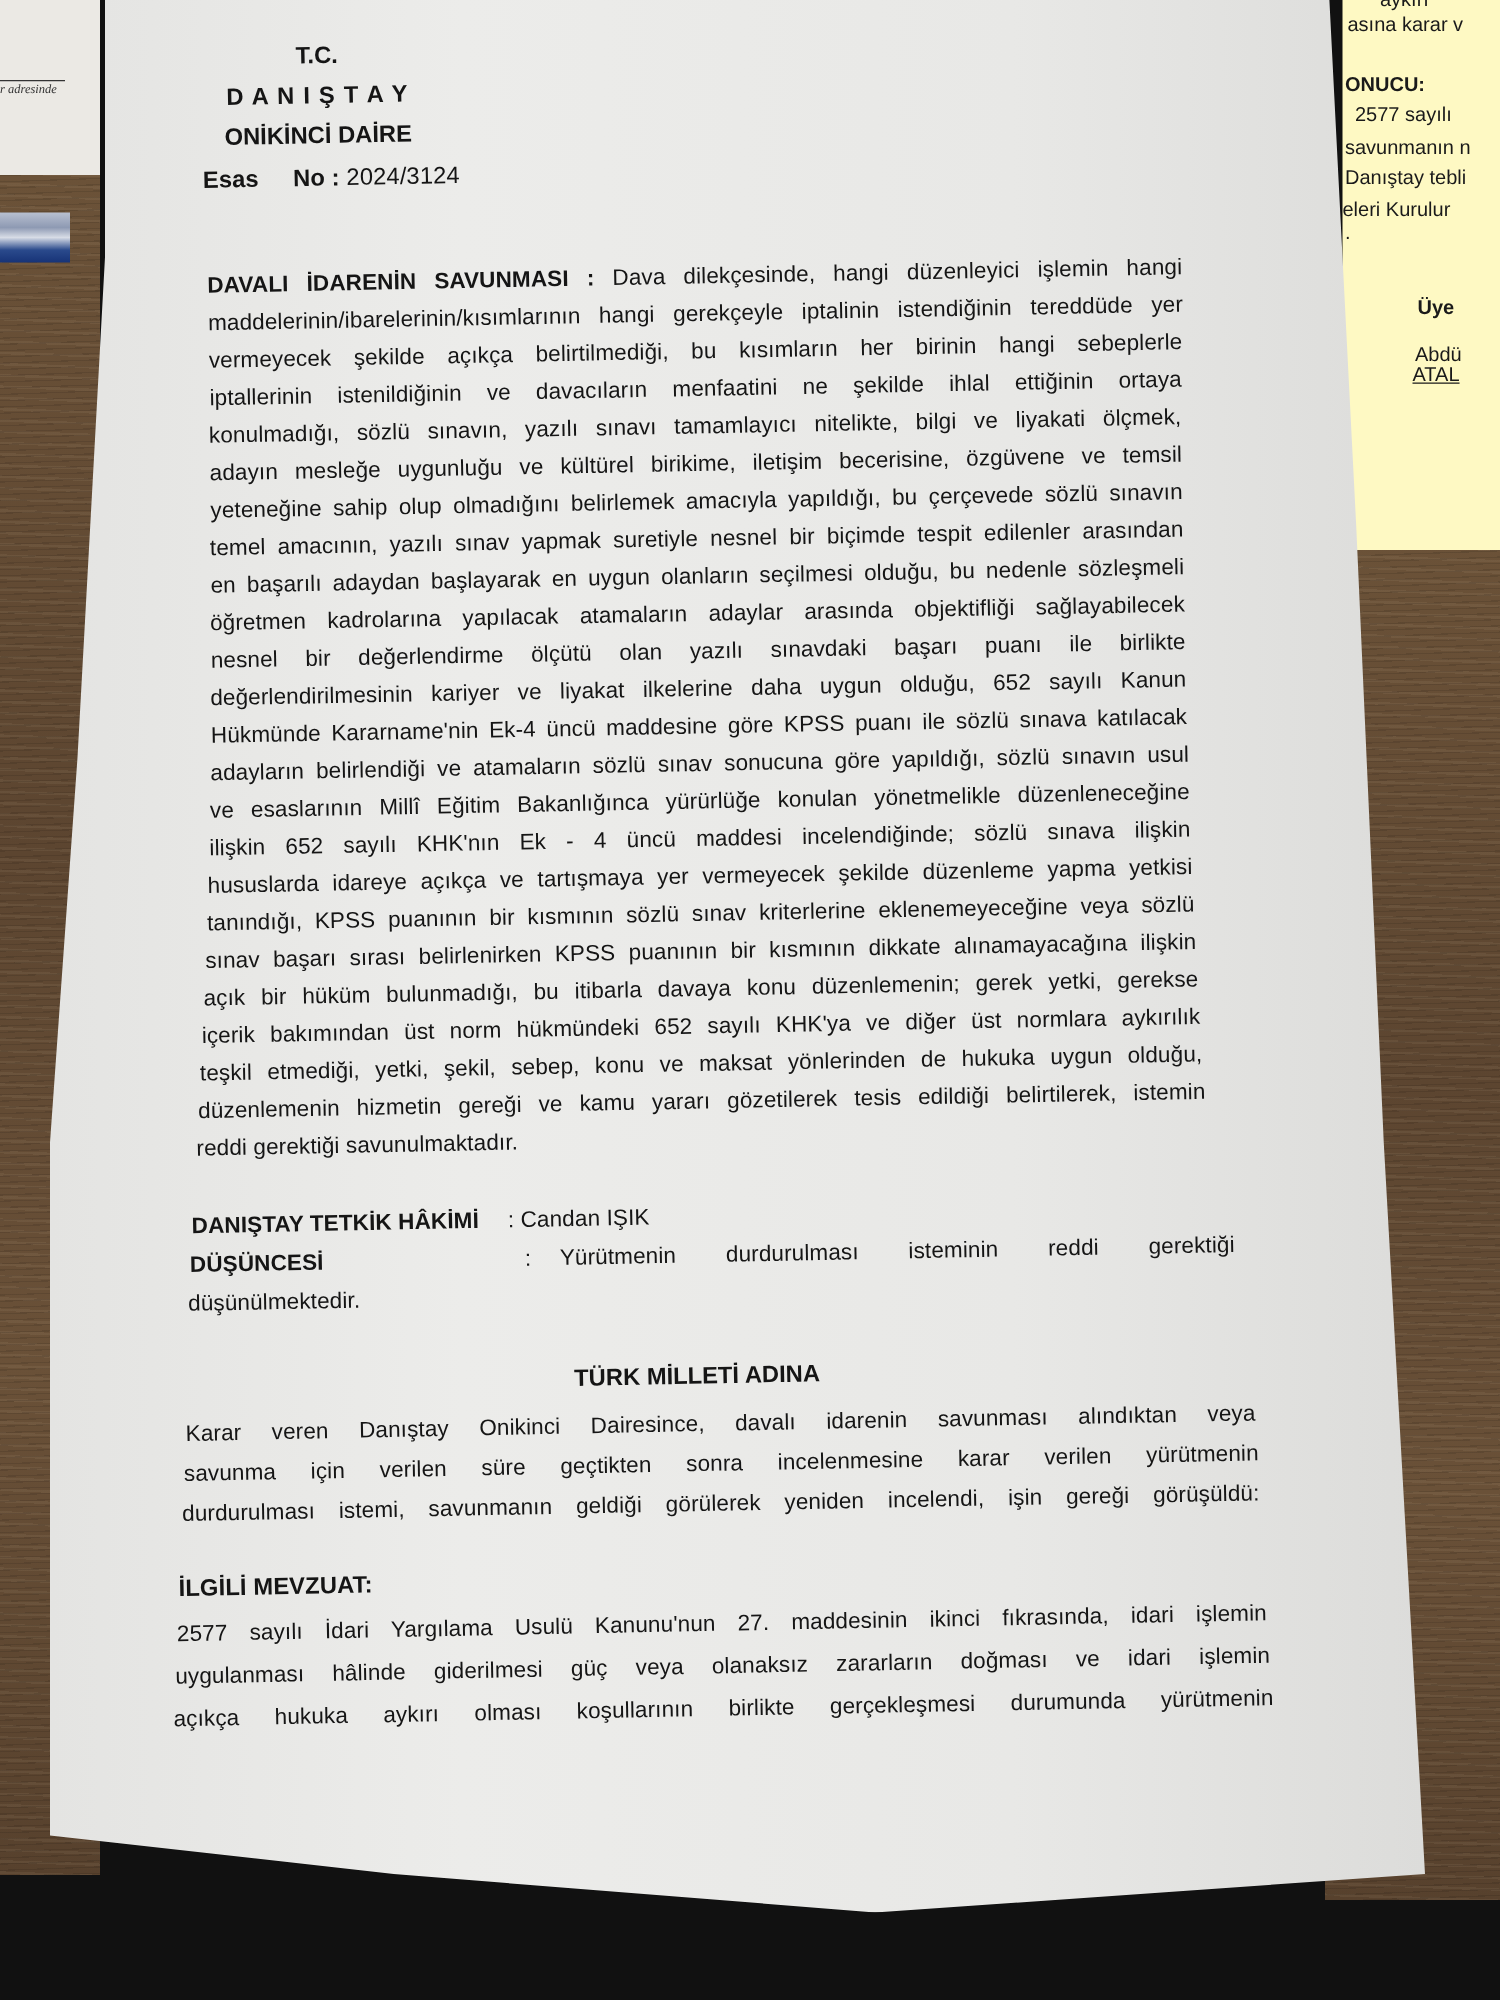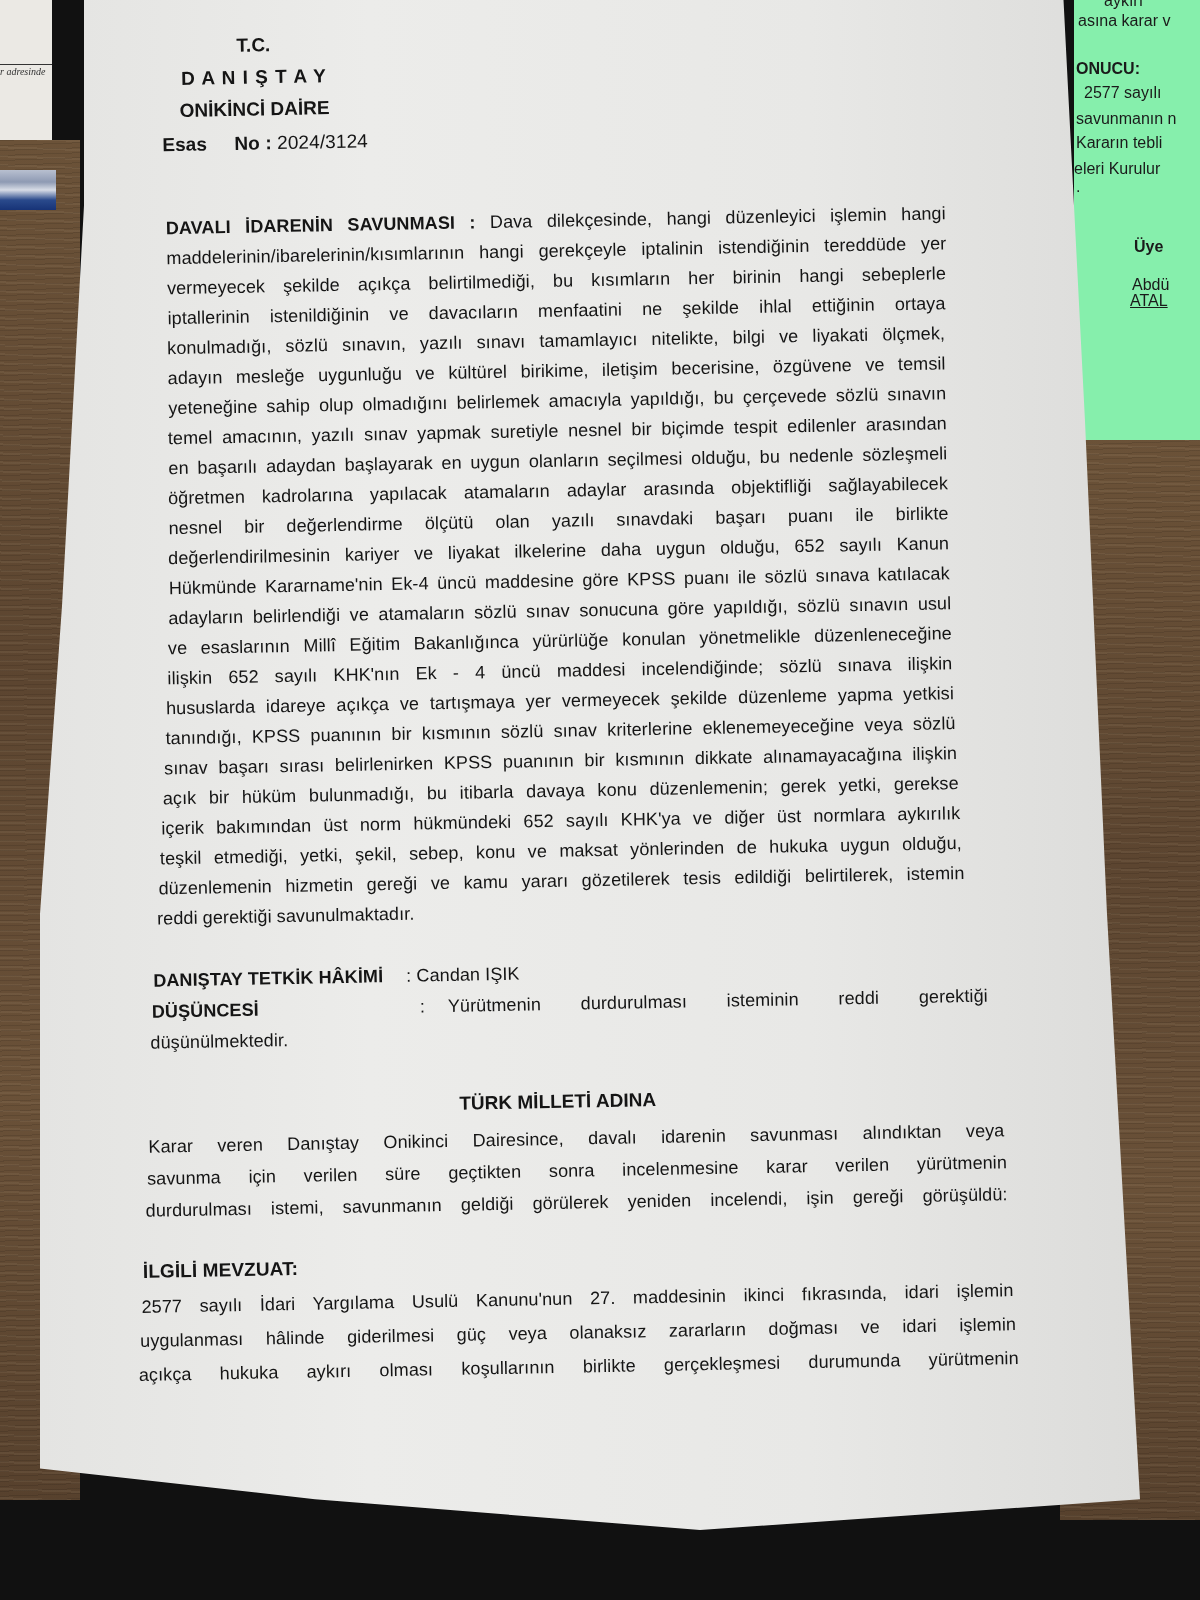--- a/index.html
+++ b/index.html
@@ -11,32 +11,32 @@
   .wood {
     position:absolute;
     background:
       repeating-linear-gradient(178deg, rgba(0,0,0,0.10) 0px, rgba(0,0,0,0.10) 1px, transparent 1px, transparent 5px),
       repeating-linear-gradient(182deg, rgba(255,235,200,0.06) 0px, rgba(255,235,200,0.06) 2px, transparent 2px, transparent 9px),
       linear-gradient(180deg, #6b5238 0%, #5c4530 40%, #6a5138 70%, #57412d 100%);
   }
   #wood-left { left:0; top:140px; width:80px; height:1360px; }
   #wood-right { right:0; top:430px; width:140px; height:1090px; }
   #paper-left {
-    position:absolute; left:0; top:0; width:52px; height:140px;
+    position:absolute; left:0; top:0; width:80px; height:140px;
     background:#ebe9e4;
   }
   #paper-left .rule { position:absolute; left:0; top:64px; width:52px; height:1px; background:#333; }
   #paper-left .txt { position:absolute; left:0; top:66px; font-family:"Liberation Serif", serif; font-style:italic; font-size:10px; color:#333; white-space:nowrap; }
   #blue-strip {
     position:absolute; left:0; top:170px; width:56px; height:40px;
     background:linear-gradient(180deg,#b8c0d0 0%, #8e9ab3 30%, #d7dce6 50%, #2a4a8c 75%, #173377 100%);
   }
   #paper-right {
     position:absolute; left:1074px; top:0; width:126px; height:440px;
-    background:#86efac;
+    background:#fef9c3;
     font-size:16px; color:#1a1a1a;
   }
   #paper-right span { position:absolute; white-space:nowrap; }
   #page {
     position:absolute; left:40px; top:-10px; width:1100px; height:1540px;
     background:linear-gradient(90deg, #e4e4e2 0%, #ececea 30%, #e8e8e6 70%, #dcdcda 100%);
     clip-path:polygon(4% 0%, 93% 0%, 95% 28%, 97% 60%, 100% 98%, 60% 100%, 25% 98%, 0% 96%, -1% 70%, 2% 40%, 4% 14%);
   }
   .doc {
     position:absolute; left:0; top:0; width:1200px; height:1600px;
@@ -59,21 +59,21 @@
   <div class="txt">r adresinde</div>
 </div>
 <div id="blue-strip"></div>
 
 <div id="paper-right">
   <span style="left:30px;top:-8px;">aykırı</span>
   <span style="left:4px;top:12px;">asına karar v</span>
   <span style="left:2px;top:60px;font-weight:bold;">ONUCU:</span>
   <span style="left:10px;top:84px;">2577 sayılı</span>
   <span style="left:2px;top:110px;">savunmanın n</span>
-  <span style="left:2px;top:134px;">Kararın tebli</span>
+  <span style="left:2px;top:134px;">Danıştay tebli</span>
   <span style="left:0px;top:160px;">eleri Kurulur</span>
   <span style="left:2px;top:178px;">.</span>
   <span style="left:60px;top:238px;font-weight:bold;text-align:right;">Üye</span>
   <span style="left:58px;top:276px;">Abdü</span>
   <span style="left:56px;top:292px;text-decoration:underline;">ATAL</span>
 </div>
 
 <div id="page"></div>
 
 <div class="doc">

